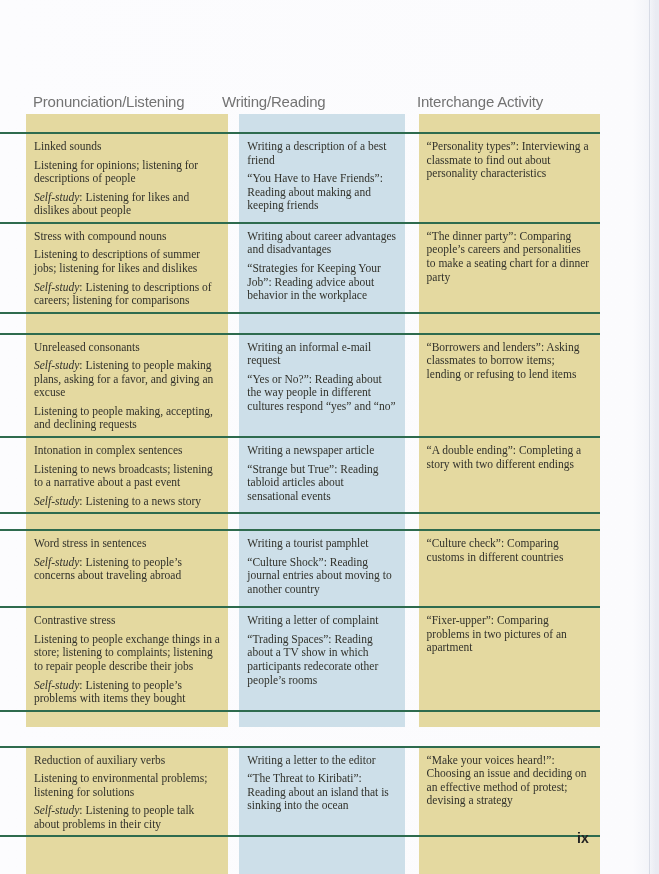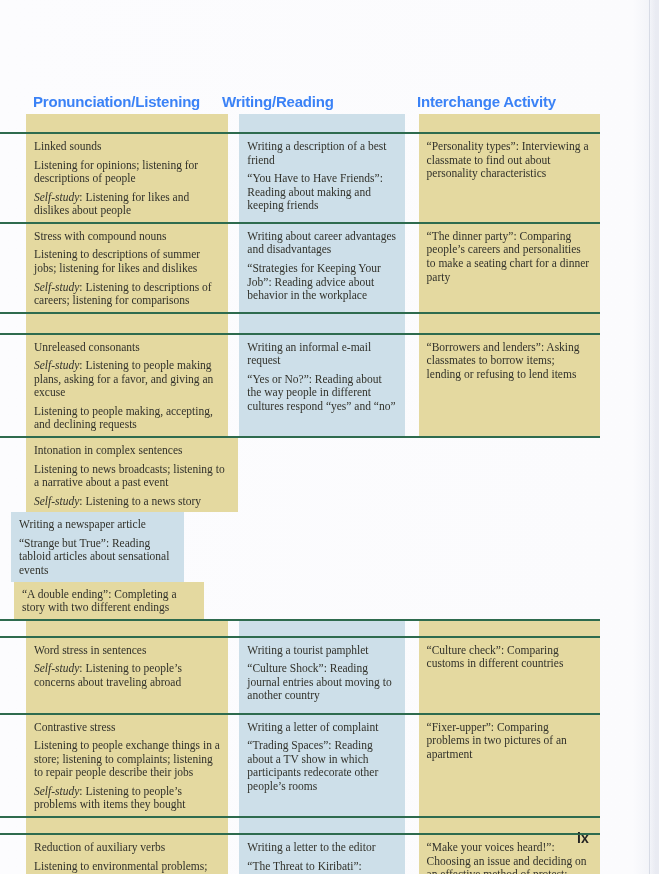--- a/index.html
+++ b/index.html
@@ -13,21 +13,21 @@
   }
   .page-edge {
     position: absolute; top: 0; right: 0; width: 10px; height: 100%;
     background: linear-gradient(90deg, rgba(220,224,234,0) 0%, #e9ebf2 70%);
     border-left: 1px solid rgba(200,205,218,0.55);
   }
   .headers { position: absolute; top: 93px; left: 0; width: 659px; height: 22px; }
   .headers h2 {
     position: absolute; top: 0;
     font-family: "Liberation Sans", "DejaVu Sans", sans-serif;
-    font-size: 15px; font-weight: 700; color: #3b82f6;
+    font-size: 15px; font-weight: 400; color: #737373;
     letter-spacing: -0.2px; white-space: nowrap;
   }
   .h1 { left: 33px; } .h2 { left: 222px; } .h3 { left: 417px; }
 
   .table { position: absolute; top: 114px; left: 0; width: 600px; }
   .band { display: flex; width: 600px; }
   .band.lined { border-top: 2px solid #2e6b4e; }
   .cell { padding: 6px 8px 4px 8px; }
   .c1 { margin-left: 26px; width: 212px; background: #e4d9a0; }
   .c2 { margin-left: 11px; width: 173px; background: #cddfe9; }
@@ -36,23 +36,23 @@
   .topstrip .cell, .spacer .cell { padding: 0; }
 
   .cell p {
     font-size: 11.5px; line-height: 1.18; color: #32322b;
     margin: 0 0 5px 0;
   }
   .cell p:last-child { margin-bottom: 0; }
   .cell p i { font-style: italic; }
 
   .r1 { min-height: 64px; } .r2 { min-height: 63px; }
-  .r3 { min-height: 76px; } .r4 { min-height: 69px; flex-direction: column; }
+  .r3 { min-height: 76px; } .r4 { min-height: 69px; }
   .r5 { min-height: 77px; } .r6 { min-height: 87px; }
-  .r7 { min-height: 68px; } .r8 { min-height: 70px; }
+  .r7 { min-height: 68px; margin-top: 19px; } .r8 { min-height: 70px; }
   .sp1 { height: 21px; } .sp2 { height: 17px; } .sp3 { height: 17px; }
 
   .page-number {
     position: absolute; top: 830px; left: 577px;
     font-family: "Liberation Sans", "DejaVu Sans", sans-serif;
     font-size: 14px; font-weight: 700; color: #232323;
   }
 </style>
 </head>
 <body>

